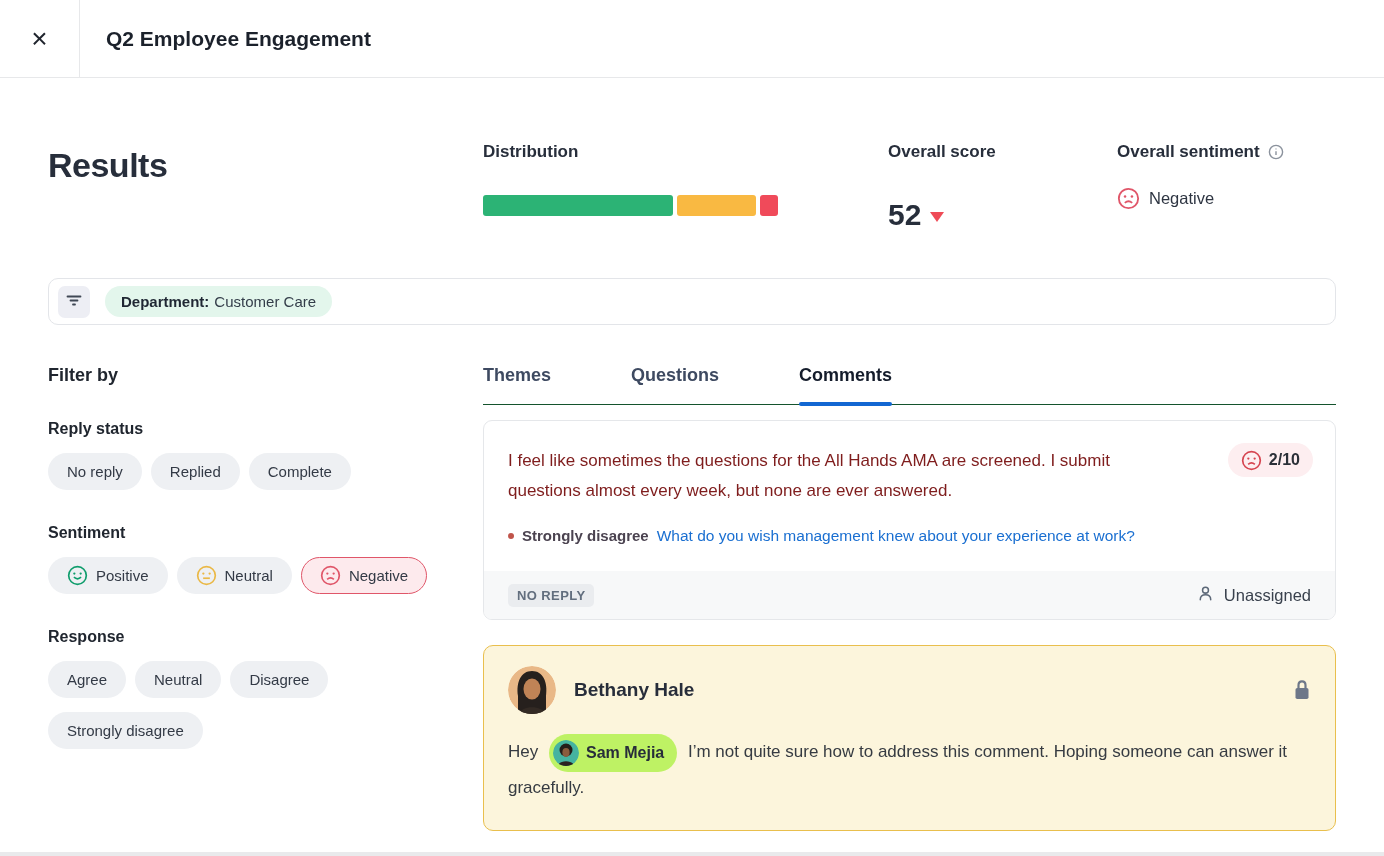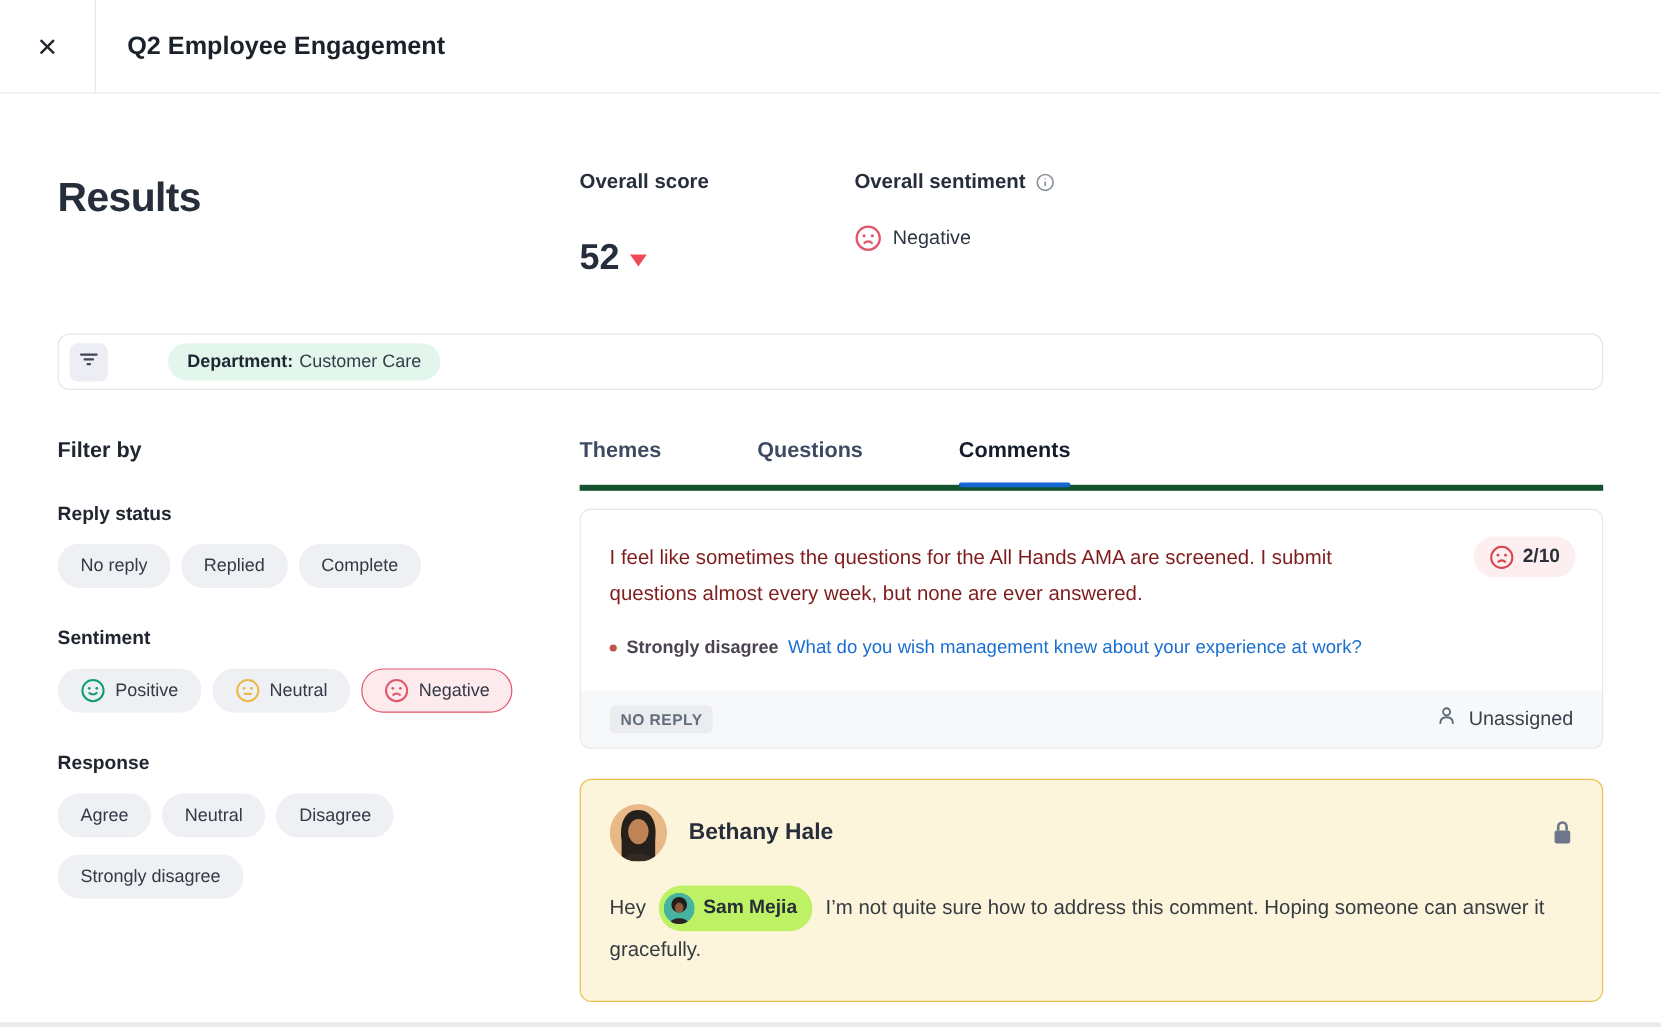--- a/index.html
+++ b/index.html
@@ -30,21 +30,21 @@
   .sent-label-row { display:flex; align-items:center; gap:8px; }
   .info-icon { width:16px; height:16px; color:#8b929d; }
   .sent-value-row { margin-top:25px; display:flex; align-items:center; gap:9px; font-size:16.5px; color:#2e3542; }
 
   
   .face { display:inline-block; vertical-align:middle; }
   .face svg { display:block; }
 
   
   .filter-bar { margin:46px 48px 0 48px; height:47px; border:1px solid #e3e5e9; border-radius:10px;
-    display:flex; align-items:center; padding:0 9px; background:#fff;gap:35px; }
+    display:flex; align-items:center; padding:0 9px; background:#fff; }
   .filter-icon-btn { width:32px; height:32px; border-radius:7px; background:#edeef4;
     display:flex; align-items:center; justify-content:center; cursor:pointer; }
   .dept-chip { margin-left:15px; height:31px; display:flex; align-items:center; padding:0 16px;
     border-radius:999px; background:#e3f6ec; font-size:15px; cursor:pointer; }
   .dept-chip b { font-weight:700; color:#1f2733; margin-right:5px; }
   .dept-chip span.val { color:#333d49; }
 
   
   .body-row { display:flex; padding:40px 48px 0 48px; }
   .sidebar { width:435px; }
@@ -52,21 +52,21 @@
   .sb-section { margin-top:34px; }
   .sb-heading { font-size:16px; font-weight:700; color:#20262f; }
   .pill-row { margin-top:15px; display:flex; flex-wrap:wrap; gap:14px 9px; }
   .pill { height:37px; display:inline-flex; align-items:center; padding:0 18px; border-radius:999px;
     background:#eef0f3; font-size:15px; color:#333a46; cursor:pointer; border:1.5px solid transparent; }
   .pill .face { margin-right:8px; }
   .pill.selected { background:#fdeaed; border-color:#e05669; }
 
   
   .main-col { flex:1; }
-  .tabs { display:flex; border-bottom:5px solid #14532d; }
+  .tabs { display:flex; border-bottom:1px solid #14532d; }
   .tab { position:relative; font-size:18px; font-weight:600; color:#3e4a61; padding-bottom:18px; cursor:pointer; }
   .tab + .tab { margin-left:80px; }
   .tab.active { color:#141c2b; font-weight:700; }
   .tab.active::after { content:""; position:absolute; left:0; right:0; bottom:-2px; height:4px;
     background:#1267d2; border-radius:2px; }
 
   
   .comment-card { margin-top:15px; border:1px solid #e5e7ea; border-radius:9px; background:#fff; overflow:hidden; }
   .card-body { padding:25px 24px 26px 24px; position:relative; }
   .comment-text { max-width:660px; font-size:17px; line-height:30px; color:#7f1d1d; }
@@ -107,20 +107,28 @@
     <span class="close-x">×</span>
   </div>
   <div class="win-title">Q2 Employee Engagement</div>
 </div>
 
 <div class="summary-row">
   <div class="col-results">
     <div class="results-title">Results</div>
   </div>
 
+  <div class="col-dist">
+    <div class="stat-label">Distribution</div>
+    <div class="dist-bar">
+      <div class="dist-seg" style="width: 65%; background: rgb(44, 179, 117);"></div>
+      <div class="dist-seg" style="width: 27%; background: rgb(249, 185, 66);"></div>
+      <div class="dist-seg" style="width: 6%; background: rgb(240, 74, 90);"></div>
+    </div>
+  </div>
 
   <div class="col-score">
     <div class="stat-label">Overall score</div>
     <div class="score-row">
       <span class="score-value">52</span>
       <span class="tri-down"></span>
     </div>
   </div>
 
   <div class="col-sent">

